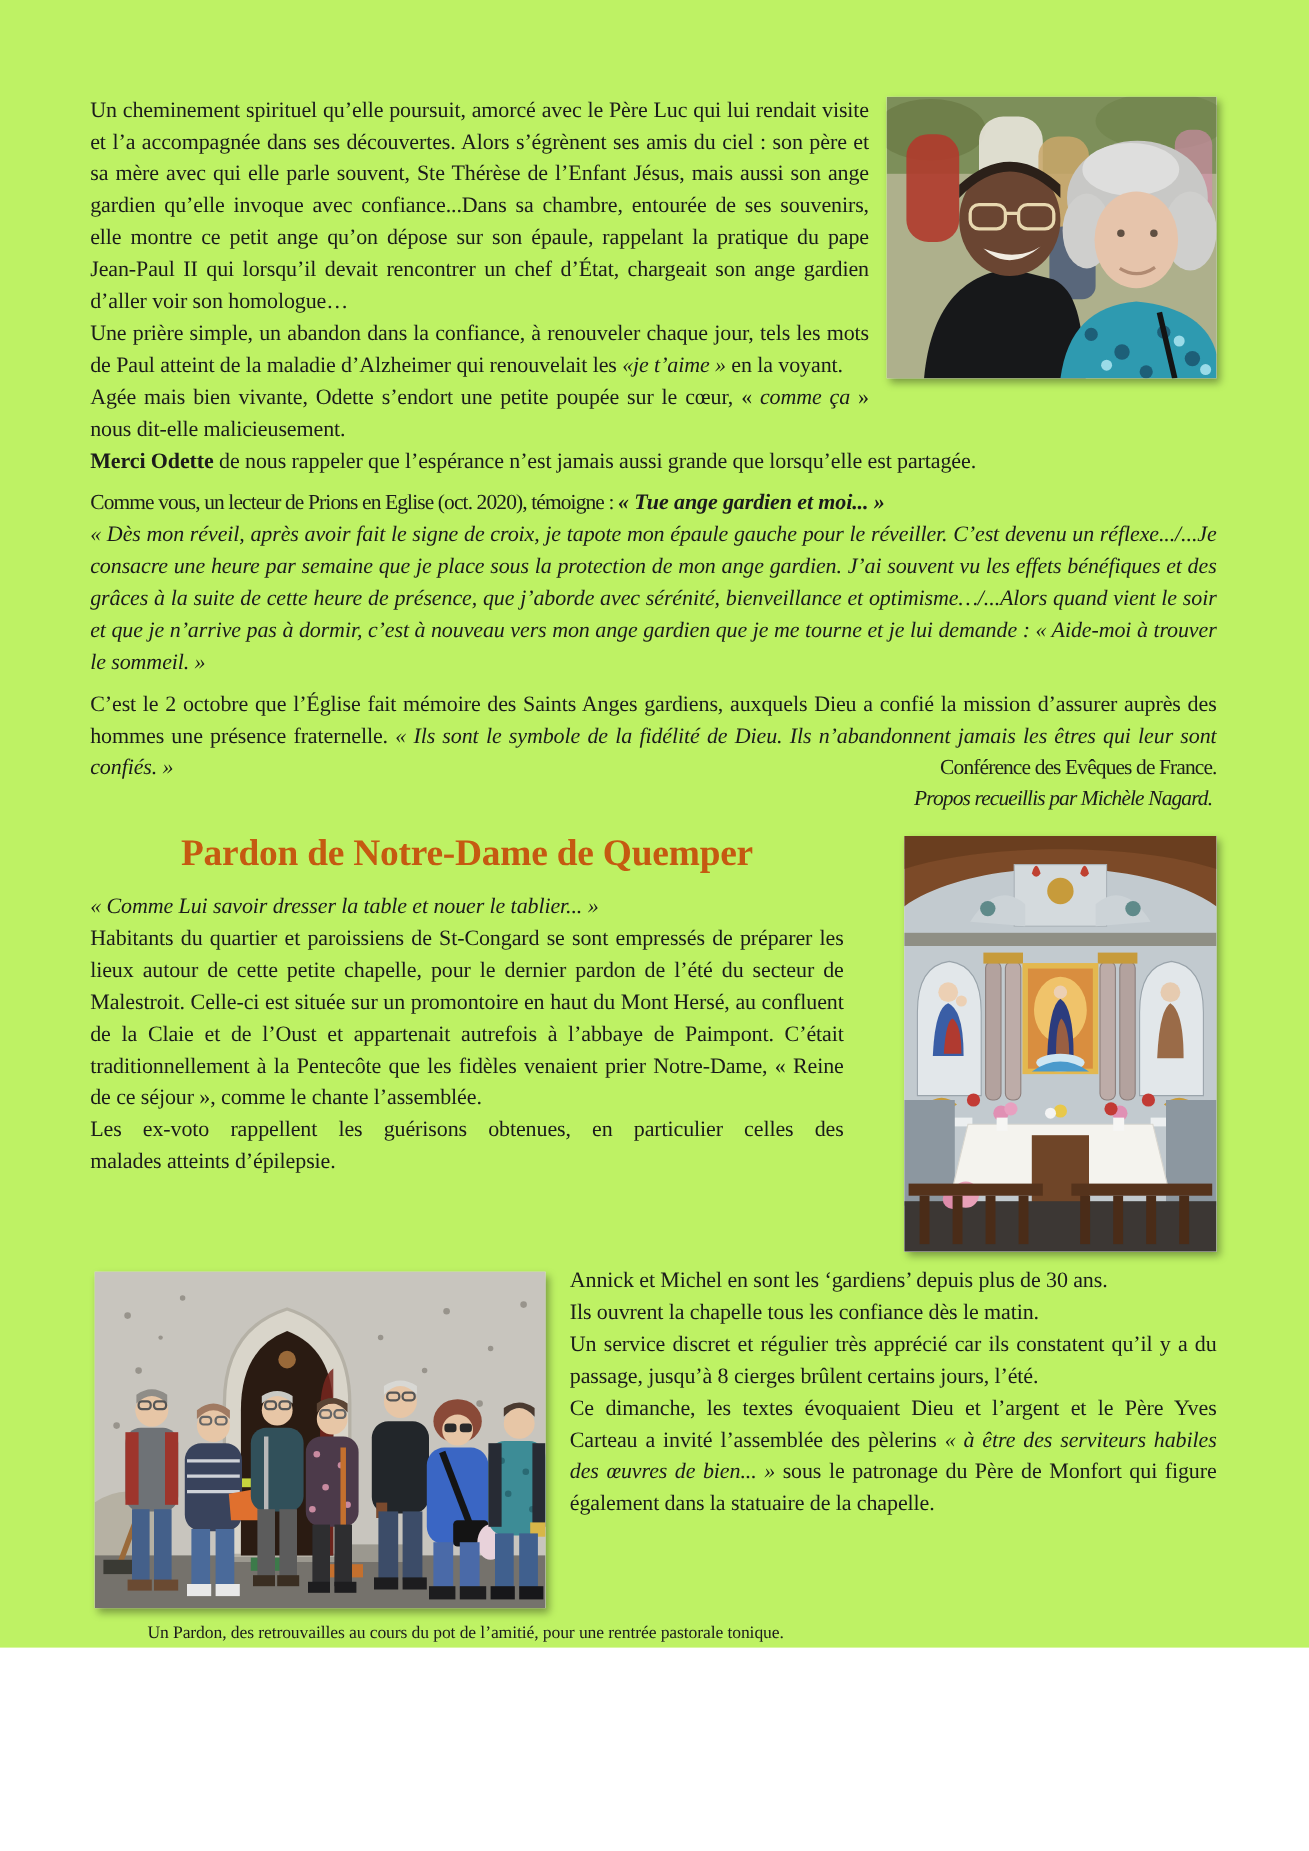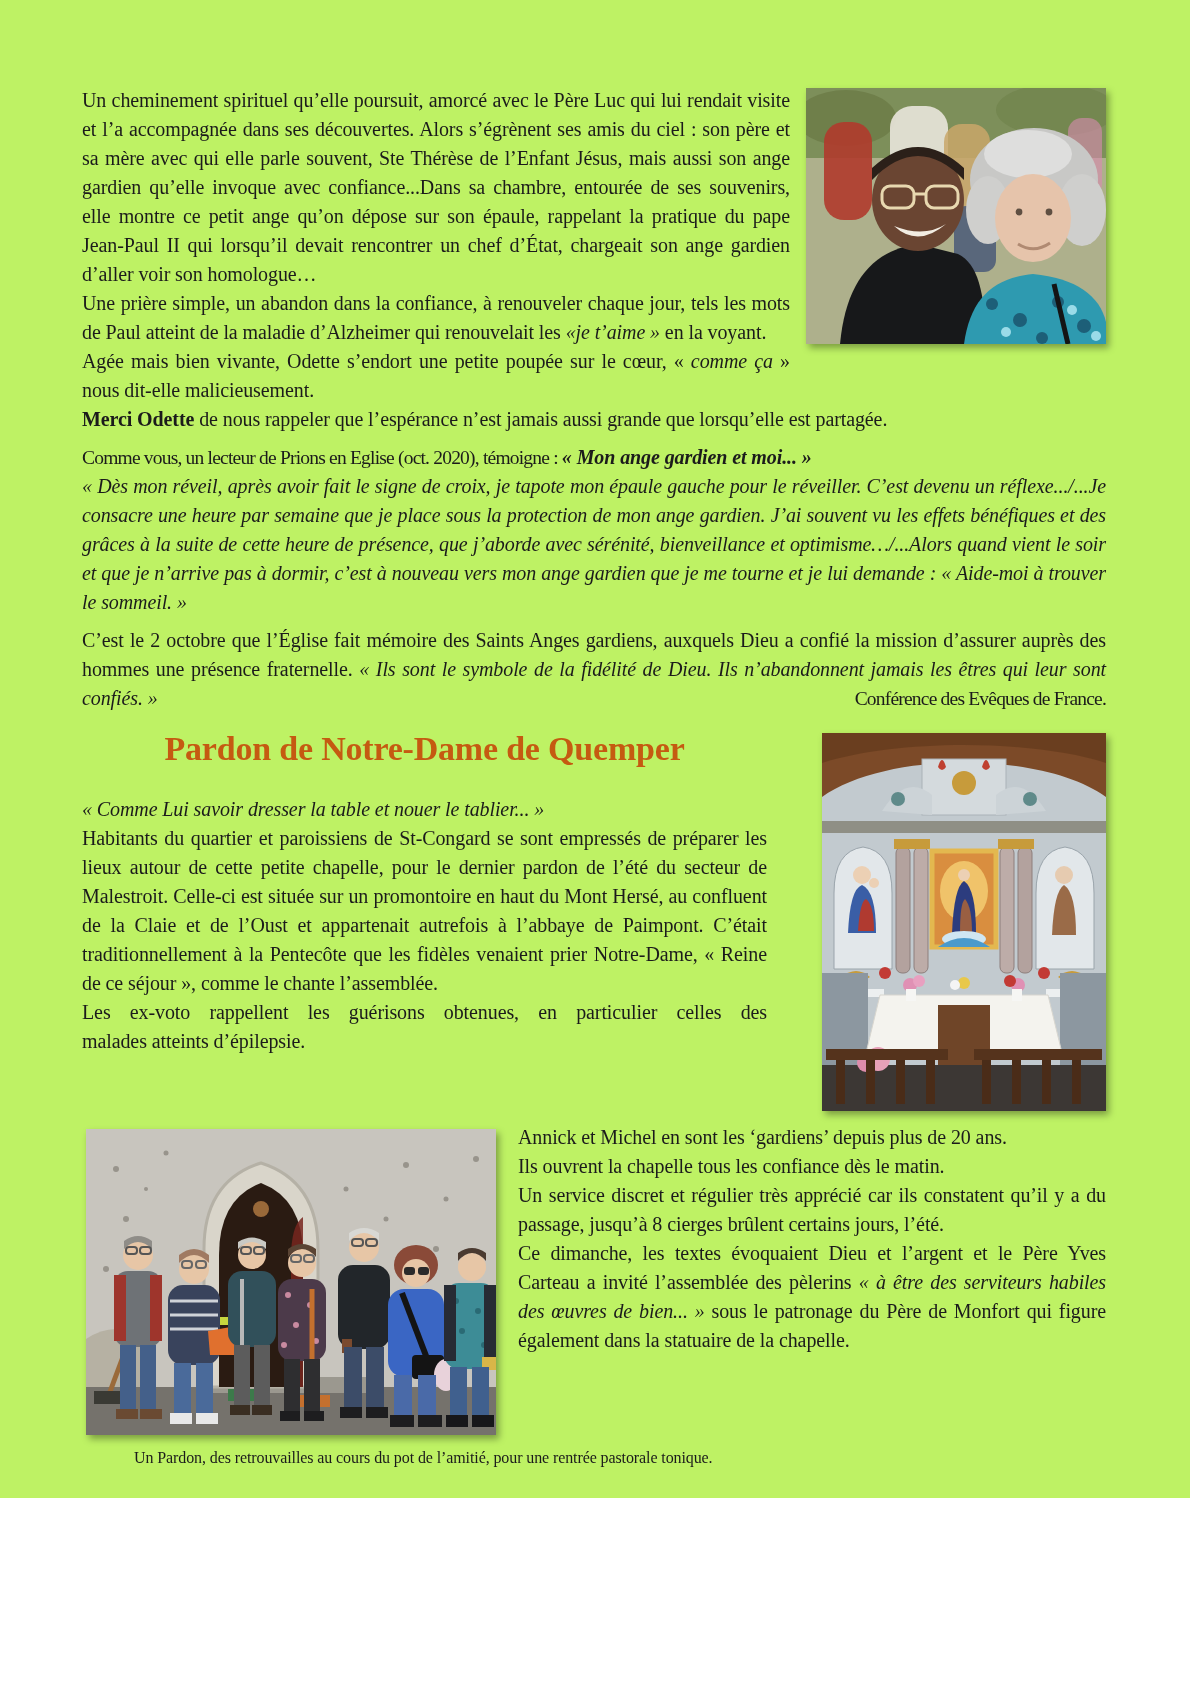--- a/index.html
+++ b/index.html
@@ -36,21 +36,21 @@
   .photo-chapel{float:right;width:284px;height:378px;margin:4px 0 8px 55px;}
   .photo-group{float:left;width:410px;height:306px;margin:6px 22px 8px 4px;}
   .attr-float{float:right;letter-spacing:-0.8px;font-size:19.5px;}
   .attr-line{text-align:right;font-size:19.5px;line-height:27px;letter-spacing:-0.8px;padding-right:4px;}
   .heading{
     text-align:center;
     font-size:34px;
     font-weight:bold;
     color:#C55A11;
     line-height:40px;
-    margin:16px 0 26px 0;
+    margin:16px 0 14px 0;
     letter-spacing:-0.2px;
   }
   .force-just{text-align:justify;text-align-last:justify;}
   .align-right{text-align:left;padding-right:6px;}
   .sec3{clear:right;padding-top:4px;}
   .footer-line{
     clear:both;
     margin:36px 0 0 52px;
     font-size:16px;line-height:29px;
     text-align:left;letter-spacing:-0.1px;
@@ -110,26 +110,27 @@
       </figure>
 
       <p class="body"><span>Un cheminement spirituel qu’elle poursuit, amorcé avec le Père Luc qui lui rendait visite et l’a accompagnée dans ses découvertes. Alors s’égrènent ses amis du ciel : son père et sa mère avec qui elle parle souvent, Ste Thérèse de l’Enfant Jésus, mais aussi son ange gardien qu’elle invoque avec confiance...Dans sa chambre, entourée de ses souvenirs, elle montre ce petit ange qu’on dépose sur son épaule, rappelant la pratique du pape Jean-Paul II qui lorsqu’il devait rencontrer un chef d’État, chargeait son ange gardien d’aller voir son homologue…</span></p>
 
       <p class="body"><span>Une prière simple, un abandon dans la confiance, à renouveler chaque jour, tels les mots de Paul atteint de la maladie d’Alzheimer qui renouvelait les </span><span class="it">«je t’aime »</span><span> en la voyant.</span></p>
 
       <p class="body"><span>Agée mais bien vivante, Odette s’endort une petite poupée sur le cœur, « </span><span class="it">comme ça</span><span> » nous dit-elle malicieusement.</span></p>
 
       <p class="body"><span class="b">Merci Odette</span><span> de nous rappeler que l’espérance n’est jamais aussi grande que lorsqu’elle est partagée.</span></p>
 
-      <p class="body noj gap-top"><span class="cond">Comme vous, un lecteur de Prions en Eglise (oct. 2020), témoigne : </span><span class="bi">« Mon ange gardien et moi... »</span></p>
+      <p class="body noj gap-top"><span class="cond">Comme vous, un lecteur de Prions en Eglise (oct. 2020), témoigne : </span><span class="bi">« Tue ange gardien et moi... »</span></p>
 
       <p class="body it"><span>« Dès mon réveil, après avoir fait le signe de croix, je tapote mon épaule gauche pour le réveiller. C’est devenu un réflexe.../...Je consacre une heure par semaine que je place sous la protection de mon ange gardien. J’ai souvent vu les effets bénéfiques et des grâces à la suite de cette heure de présence, que j’aborde avec sérénité, bienveillance et optimisme…/...Alors quand vient le soir et que je n’arrive pas à dormir, c’est à nouveau vers mon ange gardien que je me tourne et je lui demande : « Aide-moi à trouver le sommeil. »</span></p>
 
       <p class="body gap-top"><span>C’est le 2 octobre que l’Église fait mémoire des Saints Anges gardiens, auxquels Dieu a confié la mission d’assurer auprès des hommes une présence fraternelle. </span><span class="it">« Ils sont le symbole de la fidélité de Dieu. Ils n’abandonnent jamais les êtres qui leur sont confiés. »</span><span class="attr-float">Conférence des Evêques de France.</span></p>
 
+      <div class="attr-line it">Propos recueillis par Michèle Nagard.</div>
     </section>
 
     <section>
 
       <figure class="photo photo-chapel">
         <svg viewBox="0 0 284 378" preserveAspectRatio="none">
           <rect x="0" y="0" width="284" height="378" fill="#c2cacf"></rect>
 
           <path d="M0,0 H284 V64 C220,18 64,18 0,64 Z" fill="#7c4a28"></path>
           <path d="M0,0 H284 V30 C210,6 74,6 0,30 Z" fill="#5f3719" opacity="0.6"></path>
@@ -351,21 +352,21 @@
           <rect x="358" y="156" width="12" height="76" fill="#272b34"></rect>
           <rect x="398" y="156" width="12" height="76" fill="#272b34"></rect>
           <rect x="396" y="228" width="16" height="13" fill="#d8b648"></rect>
           <rect x="364" y="238" width="17" height="50" fill="#40608e"></rect>
           <rect x="386" y="238" width="17" height="50" fill="#40608e"></rect>
           <rect x="360" y="286" width="22" height="12" fill="#17171a"></rect>
             <rect x="386" y="286" width="22" height="12" fill="#17171a"></rect>
         </svg>
       </figure>
 
-      <p class="body noj"><span>Annick et Michel en sont les ‘gardiens’ depuis plus de 20 ans.</span></p>
+      <p class="body noj"><span>Annick et Michel en sont les ‘gardiens’ depuis plus de 30 ans.</span></p>
       <p class="body noj"><span>Ils ouvrent la chapelle tous les confiance dès le matin.</span></p>
       <p class="body"><span>Un service discret et régulier très apprécié car ils constatent qu’il y a du passage, jusqu’à 8 cierges brûlent certains jours, l’été.</span></p>
       <p class="body"><span>Ce dimanche, les textes évoquaient Dieu et l’argent et le Père Yves Carteau a invité l’assemblée des pèlerins </span><span class="it">« à être des serviteurs habiles des œuvres de bien... »</span><span> sous le patronage du Père de Monfort qui figure également dans la statuaire de la chapelle.</span></p>
     </section>
 
     <p class="footer-line"><span>Un Pardon, des retrouvailles au cours du pot de l’amitié, pour une rentrée pastorale tonique.</span></p>
 
   </div>
 </div>
 

